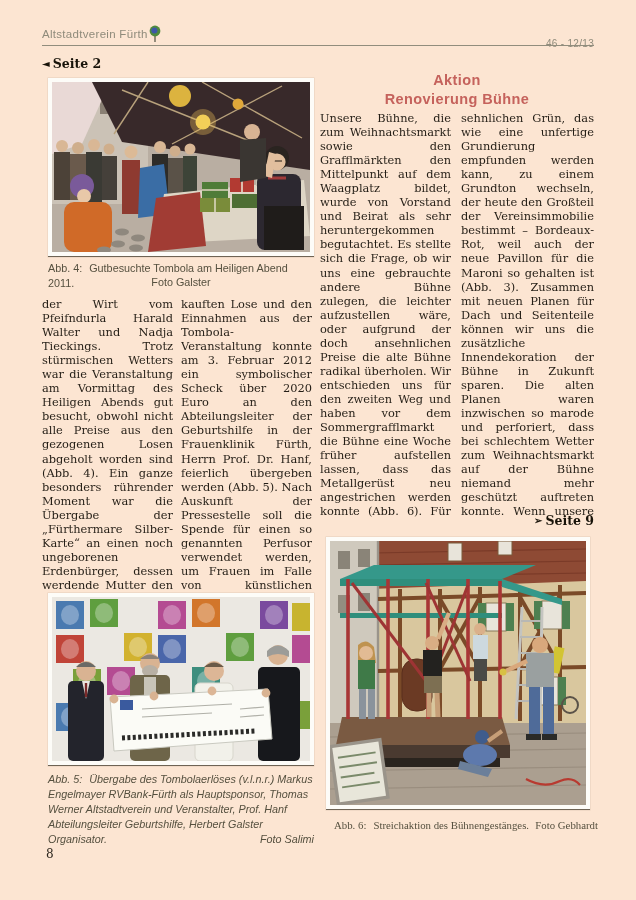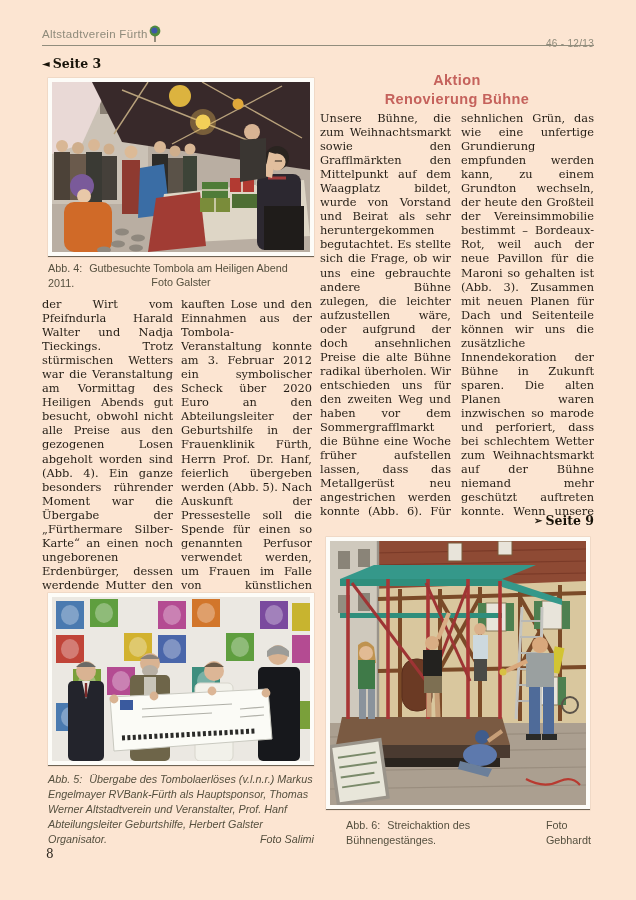--- a/index.html
+++ b/index.html
@@ -38,40 +38,40 @@
   .ph1{left:48px;top:78px;}
   .ph2{left:48px;top:593px;}
   .ph3{left:326px;top:537px;}
 
   .cap{position:absolute;font-size:10.8px;line-height:15px;color:#55503f;}
   .cap .lab{margin-right:7px;}
   .cap1{left:48px;top:261px;width:266px;}
   .cap1-credit{left:48px;top:276px;width:266px;text-align:center;position:absolute;font-size:10.8px;color:#55503f;}
   .cap2{left:48px;top:772px;width:266px;text-align:left;font-style:italic;}
   .cap2 .credit{position:absolute;right:0;bottom:0;}
-  .cap3{left:346px;top:818px;width:264px;display:flex;justify-content:space-between;}
+  .cap3{left:334px;top:818px;width:264px;display:flex;justify-content:space-between;font-family:Liberation Serif, serif;}
 
   .pagenum{position:absolute;left:46px;top:847px;font-family:"DejaVu Serif",serif;font-size:12px;color:#2a241c;}
 </style>
 </head>
 <body>
 
 <div class="page">
 
   <span class="hdr-title">Altstadtverein Fürth</span>
   <svg class="hdr-logo" width="14" height="18" viewBox="0 0 14 18">
     <line x1="7" y1="10" x2="7" y2="17" stroke="#7a7566" stroke-width="1.6"></line>
     <circle cx="7" cy="6" r="5.4" fill="#4f8a3e"></circle>
     <circle cx="6.4" cy="5.4" r="3" fill="#3d58a8"></circle>
   </svg>
   <span class="hdr-issue">46 - 12/13</span>
   <div class="hdr-rule"></div>
 
   <div class="navlink nav-prev">
-    <span class="arr">◄</span><span>Seite 3</span>
+    <span class="arr">◄</span><span>Seite 2</span>
   </div>
 
   <div class="headline">
     <div>Aktion</div>
     <div>Renovierung Bühne</div>
   </div>
 
   <div class="photo ph1">
     <svg width="258" height="170" viewBox="0 0 258 170">
       <rect x="0" y="0" width="258" height="170" fill="#b9aea2"></rect>

